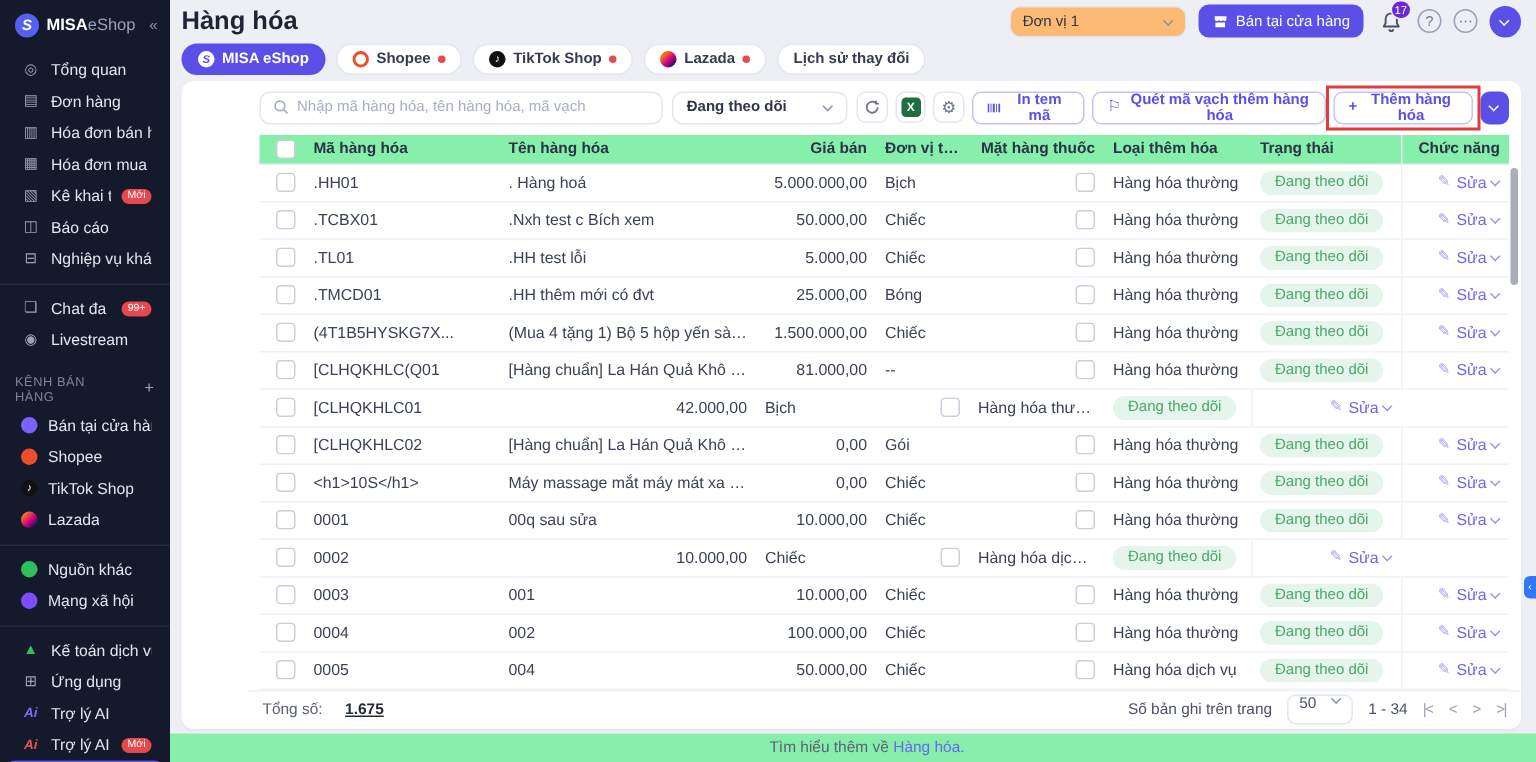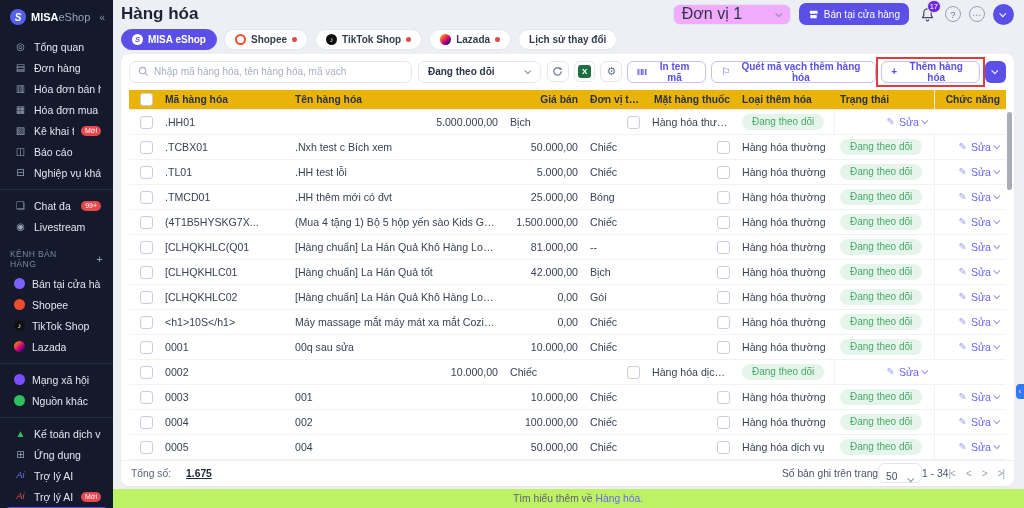--- a/index.html
+++ b/index.html
@@ -22,31 +22,31 @@
   .sb-section { display:flex; align-items:center; padding:6px 10px 4px 10px;
     font-size:8.5px; color:#7c86a0; letter-spacing:.4px;gap:12px; }
   .sb-plus { margin-left:auto; font-size:11px; color:#9aa3ba; cursor:pointer; }
   .sb-item { display:flex; align-items:center; gap:7px; height:21px;
     padding:0 8px 0 10px; font-size:10.5px; color:#e2e6f0; cursor:pointer; margin:0 4px; border-radius:6px; }
   .sb-item.sel { background:#5b51e8; color:#fff; }
   .sb-icon { width:13px; flex:none; text-align:center; font-size:10px; color:#9aa3ba; line-height:1; }
   .sb-item.sel .sb-icon { color:#fff; }
   .sb-icon.dot { width:11px; height:11px; border-radius:50%; font-size:7px; color:#fff;
     display:flex; align-items:center; justify-content:center; }
-  .sb-icon.ai { font-size:9px; font-weight:normal; font-style:italic; }
+  .sb-icon.ai { font-size:9px; font-weight:bold; font-style:italic; }
   .sb-label { white-space:nowrap; overflow:hidden; }
   .sb-badge { margin-left:auto; background:#e5484d; color:#fff; font-size:7px;
     padding:1.5px 4px; border-radius:7px; flex:none; }
 
   
   .main { margin-left:113px; height:508px; display:flex; flex-direction:column; }
   .topbar { height:30px; display:flex; align-items:center; padding:0 10px 0 8px; gap:8px; }
   .page-title { font-size:17px; font-weight:bold; color:#1e2436; margin-right:auto; }
-  .unit-select { width:118px; height:21px; background:#f0abfc; border:1px solid #e3e6ef;
-    border-radius:7px; display:flex; align-items:center; padding:0 8px; font-size:16px;
+  .unit-select { width:118px; height:21px; background:#fdba74; border:1px solid #e3e6ef;
+    border-radius:7px; display:flex; align-items:center; padding:0 8px; font-size:10px;
     color:#2e3548; cursor:pointer; }
   .chev { width:5px; height:5px; border-left:1.4px solid currentColor; border-bottom:1.4px solid currentColor;
     transform:rotate(-45deg) translateY(-1px); display:inline-block; }
   .unit-select .chev { margin-left:auto; color:#8a90a6; }
   .store-btn { height:22px; background:#5a50e8; color:#fff; border:none; border-radius:7px;
     font-size:10px; padding:0 9px; display:flex; align-items:center; gap:5px; cursor:pointer;
     font-family:inherit; }
   .bell-wrap { position:relative; width:20px; height:20px; display:flex; align-items:center;
     justify-content:center; cursor:pointer; }
   .bell-badge { position:absolute; top:-4px; right:-4px; background:#6d28d9; color:#fff;
@@ -67,21 +67,21 @@
   .tab-icon { width:11px; height:11px; border-radius:50%; display:flex; align-items:center;
     justify-content:center; font-size:7px; flex:none; }
   .tab-icon.misa { background:#fff; color:#5a50e8; font-weight:bold; font-style:italic; font-size:7.5px; }
   .tab-icon.shopee { background:#fff; border:2.5px solid #ee4d2d; }
   .tab-icon.tiktok { background:#111; color:#fff; }
   .tab-icon.lazada { background:linear-gradient(135deg,#f36f21 25%,#d4007f 55%,#1b1464 85%); }
   .tab-dot { width:5px; height:5px; border-radius:50%; background:#e5484d; flex:none; }
 
   
   .card { margin:2px 10px 0 8px; background:#fff; border-radius:8px; height:432px;
-    display:flex; flex-direction:column; position:relative; box-shadow:0 1px 2px rgba(20,26,44,.04); }
+    display:flex; flex-direction:column; position:relative; box-shadow:0 1px 2px rgba(20,26,44,.04);padding-left:44px; }
   .toolbar { display:flex; align-items:center; gap:6px; padding:7px 8px; }
   .search-box { width:296px; height:22px; border:1px solid #e3e6ef; border-radius:7px;
     display:flex; align-items:center; gap:5px; padding:0 8px; background:#fff; }
   .search-box input { border:none; outline:none; flex:1; font-size:10px; color:#2e3548;
     font-family:inherit; background:transparent; }
   .search-box input::placeholder { color:#a8afc0; }
   .filter-select { width:128px; height:22px; border:1px solid #e3e6ef; border-radius:7px;
     display:flex; align-items:center; padding:0 9px; font-size:10px; font-weight:bold;
     color:#2e3548; cursor:pointer; }
   .filter-select .chev { margin-left:auto; color:#8a90a6; }
@@ -98,21 +98,21 @@
     pointer-events:none; }
   .add-btn { height:22px; }
   .split-btn { width:22px; height:22px; background:#5a50e8; border:none; border-radius:6px;
     color:#fff; display:flex; align-items:center; justify-content:center; cursor:pointer; }
 
   
   .table { flex:1; padding:0 8px; position:relative; overflow:hidden; }
   .tr, .thead { display:grid; align-items:center;
     grid-template-columns:30px 130px minmax(0,1fr) 80px 62px 90px 98px 100px 72px; }
   .thead { height:20px; border-bottom:1px solid #e9ecf2; font-size:10.3px; font-weight:bold;
-    color:#2b3344; background:#eab308; }
+    color:#2b3344; background:#86efac; }
   .tr { height:25px; border-bottom:1px solid #f0f2f6; font-size:10.6px; color:#3a4254; }
   .td, .th { padding:0 6px; white-space:nowrap; overflow:hidden; text-overflow:ellipsis; }
   .c-center { text-align:right; }
   .c-right { text-align:right; }
   .c-action { border-left:1px solid #f0f2f6; height:100%; display:flex; align-items:center;
     justify-content:flex-end; gap:4px; }
   .thead .c-action { border-left:1px solid #e9ecf2; justify-content:flex-end; }
   .cbx { width:13px; height:13px; border:1px solid #c8cedc; border-radius:3px; background:#fff;
     display:inline-block; vertical-align:middle; cursor:pointer; }
   .badge-status { display:inline-block; padding:2.5px 10px; border-radius:11px;
@@ -120,28 +120,28 @@
   .pencil { color:#a3a0f8; font-size:10px; }
   .edit-link { color:#6a66f2; font-size:10.6px; cursor:pointer; }
   .c-action .chev { color:#9a97f0; }
   .vscroll { position:absolute; right:2px; top:22px; width:5px; height:78px;
     background:#a8adb9; border-radius:3px; }
 
   
   .card-footer { height:26px; display:flex; align-items:center; padding:0 10px; font-size:10.3px;
     color:#5a6375; border-top:1px solid #f0f2f6; }
   .total b { color:#222a3c; margin-left:15px;text-decoration:underline; }
-  .pag { margin-left:auto; display:flex; align-items:center; color:#4a5264; }
+  .pag { margin-left:auto; display:flex; align-items:center; gap:10px; color:#4a5264; }
   .pp-select { width:44px; height:20px; border:1px solid #e3e6ef; border-radius:6px;
-    display:flex; align-items:flex-end; justify-content:space-between; padding:0 7px; cursor:pointer; }
+    display:flex; align-items:flex-start; justify-content:space-between; padding:0 7px; cursor:pointer; }
   .pp-select .chev { color:#8a90a6; }
   .pager { display:flex; gap:11px; color:#9aa0b5; font-size:10px; }
   .pager span { cursor:pointer; letter-spacing:-1px; }
 
-  .learn-bar { margin-top:3px; height:20px; background:#bef264; display:flex; align-items:center;
+  .learn-bar { margin-top:3px; height:20px; background:#86efac; display:flex; align-items:center;
     justify-content:center; gap:3px; font-size:10.3px; color:#5a6375;padding-left:19px; }
   .learn-bar a { color:#6a66f2; text-decoration:none; cursor:pointer; }
 
   .side-handle { position:fixed; right:0; top:384px; width:8px; height:15px; background:#3178f6;
     border-radius:4px 0 0 4px; color:#fff; font-size:7px; display:flex; align-items:center;
     justify-content:center; cursor:pointer; z-index:6; }
 </style>
 </head>
 <body>
 
@@ -211,26 +211,26 @@
           <span class="sb-icon dot" style="background: rgb(17, 17, 17);">♪</span>
           <span class="sb-label">TikTok Shop</span>
         </div>
         <div class="sb-item">
           <span class="sb-icon dot" style="background: linear-gradient(135deg, rgb(243, 111, 33) 20%, rgb(212, 0, 127) 55%, rgb(27, 20, 100) 85%);"></span>
           <span class="sb-label">Lazada</span>
         </div>
       </div>
       <div class="sb-group divided">
         <div class="sb-item">
+          <span class="sb-icon dot" style="background: rgb(47, 191, 95);"></span>
+          <span class="sb-label">Nguồn khác</span>
+        </div>
+        <div class="sb-item">
           <span class="sb-icon dot" style="background: rgb(124, 77, 255);"></span>
           <span class="sb-label">Mạng xã hội</span>
-        </div>
-        <div class="sb-item">
-          <span class="sb-icon dot" style="background: rgb(47, 191, 95);"></span>
-          <span class="sb-label">Nguồn khác</span>
         </div>
       </div>
       <div class="sb-group divided">
         <div class="sb-item">
           <span class="sb-icon" style="color: rgb(47, 191, 95);">▲</span>
           <span class="sb-label">Kế toán dịch vụ</span>
         </div>
         <div class="sb-item">
           <span class="sb-icon">⊞</span>
           <span class="sb-label">Ứng dụng</span>
@@ -368,20 +368,21 @@
         <div class="th">Đơn vị tính</div>
         <div class="th c-center">Mặt hàng thuốc</div>
         <div class="th">Loại thêm hóa</div>
         <div class="th">Trạng thái</div>
         <div class="th c-action">Chức năng</div>
       </div>
       <div>
           <div class="tr">
             <div class="td c-center"><span class="cbx"></span></div>
             <div class="td">.HH01</div>
+            <div class="td">. Hàng hoá</div>
             <div class="td c-right">5.000.000,00</div>
             <div class="td">Bịch</div>
             <div class="td c-center"><span class="cbx"></span></div>
             <div class="td">Hàng hóa thường</div>
             <div class="td"><span class="badge-status">Đang theo dõi</span></div>
             <div class="td c-action">
               <span class="pencil">✎</span>
               <span class="edit-link">Sửa</span>
               <span class="chev"></span>
             </div>
@@ -457,21 +458,20 @@
             <div class="td"><span class="badge-status">Đang theo dõi</span></div>
             <div class="td c-action">
               <span class="pencil">✎</span>
               <span class="edit-link">Sửa</span>
               <span class="chev"></span>
             </div>
           </div>
           <div class="tr">
             <div class="td c-center"><span class="cbx"></span></div>
             <div class="td">[CLHQKHLC01</div>
-            <div class="td">[Hàng chuẩn] La Hán Quả tốt</div>
             <div class="td c-right">42.000,00</div>
             <div class="td">Bịch</div>
             <div class="td c-center"><span class="cbx"></span></div>
             <div class="td">Hàng hóa thường</div>
             <div class="td"><span class="badge-status">Đang theo dõi</span></div>
             <div class="td c-action">
               <span class="pencil">✎</span>
               <span class="edit-link">Sửa</span>
               <span class="chev"></span>
             </div>

